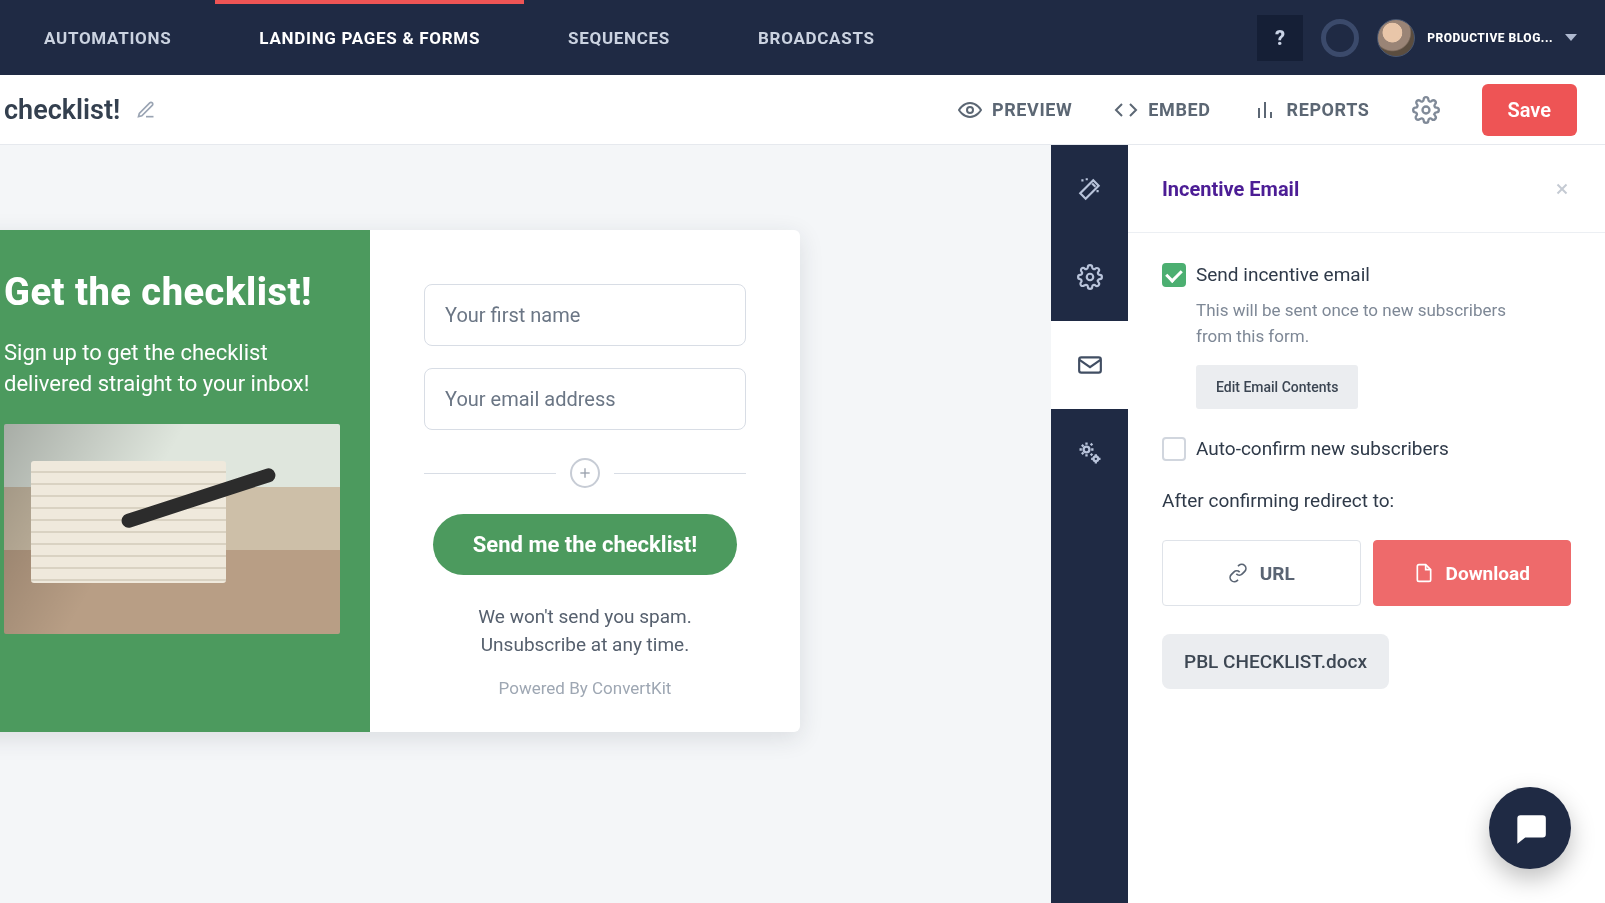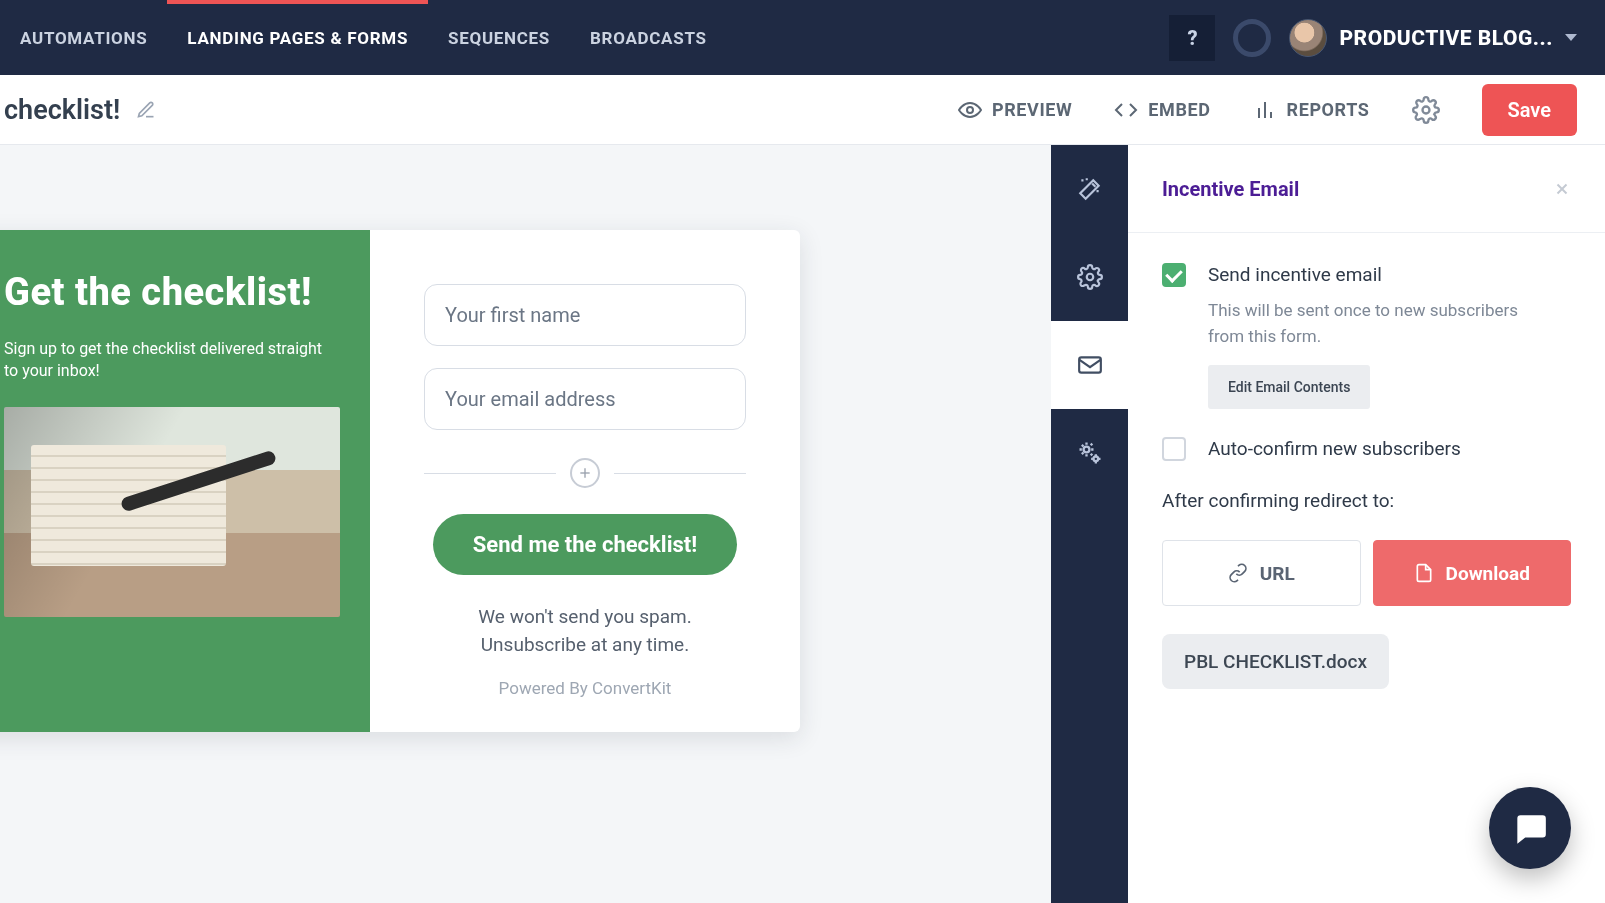--- a/index.html
+++ b/index.html
@@ -1,76 +1,76 @@
 <!DOCTYPE html>
 <html><head>
 <meta charset="utf-8">
 <style>
   * { box-sizing: border-box; margin: 0; padding: 0; }
   body { font-family: -apple-system, BlinkMacSystemFont, "Segoe UI", Roboto, Helvetica, Arial, sans-serif; background:#f4f6f8; width:1605px; height:903px; overflow:hidden; color:#2b3440; }
 
   
   .topnav { background:#1f2a44; height:75px; display:flex; align-items:flex-end; justify-content:space-between; padding:0 28px 0 0; }
   .topnav-left { display:flex; height:100%; align-items:flex-end; }
-  .topnav a.navitem { display:flex; align-items:center; height:100%; padding:0 20px; color:#cbd3e1; font-size:17px; font-weight:700; letter-spacing:.7px; text-decoration:none; position:relative;margin-top:23px; }
+  .topnav a.navitem { display:flex; align-items:center; height:100%; padding:0 44px; color:#cbd3e1; font-size:17px; font-weight:700; letter-spacing:.7px; text-decoration:none; position:relative;margin-top:23px; }
   .topnav a.navitem.active { color:#ffffff; }
   .topnav a.navitem.active::before { content:""; position:absolute; top:0; left:0; right:0; height:4px; background:#ee5455; }
   .topnav-right { display:flex; align-items:center; gap:18px; height:100%; }
   .help-btn { width:46px; height:46px; background:#151f36; color:#c9d3e6; font-weight:800; font-size:20px; display:flex; align-items:center; justify-content:center; cursor:pointer; }
   .loading-ring { width:28px; height:28px; border-radius:50%; border:5px solid #3b4a6b; box-sizing:content-box; }
   .acct { display:flex; align-items:center; gap:12px; cursor:pointer; }
   .avatar { width:38px; height:38px; border-radius:50%; background:radial-gradient(circle at 40% 35%, #e9c6a9 0 30%, #9a8476 32% 55%, #5b4d3f 60% 100%); border:1px solid #4a5770; }
-  .acct-name { color:#ffffff; font-weight:800; font-size:21px; letter-spacing:.5px; }
+  .acct-name { color:#ffffff; font-weight:800; font-size:12px; letter-spacing:.5px; }
   .caret { width:0; height:0; border-left:6px solid transparent; border-right:6px solid transparent; border-top:7px solid #aeb9d0; }
 
   
   .subbar { background:#ffffff; height:70px; border-bottom:1px solid #e6e9ee; display:flex; align-items:center; justify-content:space-between; padding:0 28px 0 0; }
   .subbar-left { display:flex; align-items:center; gap:16px; padding-left:4px; color:#34404f; font-size:27px; font-weight:600; }
   .subbar-left .pencil { color:#9aa4b3; }
   .subbar-right { display:flex; align-items:center; gap:42px; }
   .subbar-right .link { display:flex; align-items:center; gap:10px; color:#5c6774; font-size:18px; font-weight:700; letter-spacing:.6px; cursor:pointer; }
   .subbar-right .icon { stroke:#5c6774; }
   .gear-btn { cursor:pointer; color:#808a98; }
   .save-btn { background:#ee5455; color:#fff; font-size:20px; font-weight:600; padding:14px 26px; border-radius:6px; cursor:pointer; }
 
   
   .main { position:relative; height:calc(903px - 75px - 70px); background:#f4f6f8; }
 
   
   .card { position:absolute; top:85px; left:-40px; width:840px; background:#ffffff; border-radius:6px; box-shadow:0 6px 24px rgba(30,40,60,.12); display:flex; overflow:hidden; }
   .card-left { width:410px; background:#4c9a5e; color:#fff; padding:40px 30px 34px 44px; display:flex; flex-direction:column; gap:24px; }
   .card-left h2 { font-size:38px; font-weight:800; letter-spacing:.5px; }
-  .card-left p { font-size:16px; line-height:1.4; }
+  .card-left p { font-size:22px; line-height:1.4; }
   .photo { height:210px; border-radius:2px; background:
       linear-gradient(120deg, rgba(0,0,0,.25), rgba(0,0,0,0) 40%),
       linear-gradient(180deg, #dfe6dd 0 30%, #cdbfa8 30% 60%, #b89e85 60% 100%);
       position:relative; overflow:hidden; }
   .photo::after { content:""; position:absolute; left:34%; top:32%; width:48%; height:14px; background:#2c2c2c; border-radius:8px; transform:rotate(-18deg); }
   .photo::before { content:""; position:absolute; left:8%; top:18%; width:58%; height:58%; background:repeating-linear-gradient(180deg,#efe9dc 0 10px,#d9d2c2 10px 12px); border-radius:3px; }
   .card-right { flex:1; padding:54px 54px 34px 54px; display:flex; flex-direction:column; align-items:stretch; }
-  .field { height:62px; border:1px solid #d8dde5; border-radius:13px; padding:0 20px; font-size:20px; color:#6b7685; display:flex; align-items:center; margin-bottom:22px; background:#fff; }
+  .field { height:62px; border:1px solid #d8dde5; border-radius:8px; padding:0 20px; font-size:20px; color:#6b7685; display:flex; align-items:center; margin-bottom:22px; background:#fff; }
   .add-row { display:flex; align-items:center; justify-content:center; margin:6px 0 26px 0; position:relative; }
   .add-row::before, .add-row::after { content:""; height:1px; background:#d8dde5; flex:1; }
   .add-btn { width:30px; height:30px; border:2px solid #c7ccd5; border-radius:50%; margin:0 14px; display:flex; align-items:center; justify-content:center; color:#9aa1ad; font-size:20px; cursor:pointer; }
   .cta { align-self:center; background:#4c9a5e; color:#fff; font-size:22px; font-weight:700; border-radius:999px; padding:18px 40px; cursor:pointer; }
   .disclaimer { text-align:center; color:#56606e; font-size:19px; line-height:1.45; margin-top:28px; }
   .poweredby { text-align:center; color:#9ea7b3; font-size:17px; margin-top:20px; }
 
   
   .rail { position:absolute; top:0; right:477px; width:77px; height:100%; background:#1f2a44; display:flex; flex-direction:column; }
   .rail .tab { height:88px; display:flex; align-items:center; justify-content:center; color:#b8c3da; cursor:pointer; }
   .rail .tab.active { background:#ffffff; color:#414e63; }
 
   
   .panel { position:absolute; top:0; right:0; width:477px; height:100%; background:#ffffff; display:flex; flex-direction:column; }
   .panel-head { height:88px; display:flex; align-items:center; justify-content:space-between; padding:0 34px; border-bottom:1px solid #eceff3; }
   .panel-head h3 { font-size:20px; font-weight:700; color:#4c1d95; }
   .close-x { color:#c4cad3; font-size:22px; cursor:pointer; }
   .panel-body { padding:30px 34px; display:flex; flex-direction:column; gap:28px; }
-  .check-row { display:flex; gap:22px; }
+  .check-row { display:flex; gap:10px; }
   .checkbox { width:24px; height:24px; border-radius:4px; border:2px solid #d1d6de; flex-shrink:0; display:flex; align-items:center; justify-content:center; cursor:pointer; }
   .checkbox.checked { background:#4caf71; border-color:#4caf71; }
   .checkbox.checked::after { content:""; width:7px; height:12px; border:solid #fff; border-width:0 3px 3px 0; transform:rotate(45deg) translate(-1px,-1px); }
   .check-row .txt { display:flex; flex-direction:column; gap:12px; }
   .check-row .label { font-size:19px; color:#2f3a49; }
   .check-row .hint { font-size:17px; color:#7e8896; line-height:1.5; max-width:340px; }
   .grey-btn { align-self:flex-start; background:#ebedf0; color:#3b4552; font-size:14px; font-weight:500; padding:14px 20px; border-radius:3px; cursor:pointer; margin-top:4px; }
   .section-label { font-size:19px; color:#2f3a49; }
   .seg { display:flex; gap:12px; }
   .seg .opt { flex:1; height:66px; border:1px solid #dfe3e9; border-radius:4px; display:flex; align-items:center; justify-content:center; gap:12px; font-size:19px; font-weight:700; color:#5a6473; cursor:pointer; }

